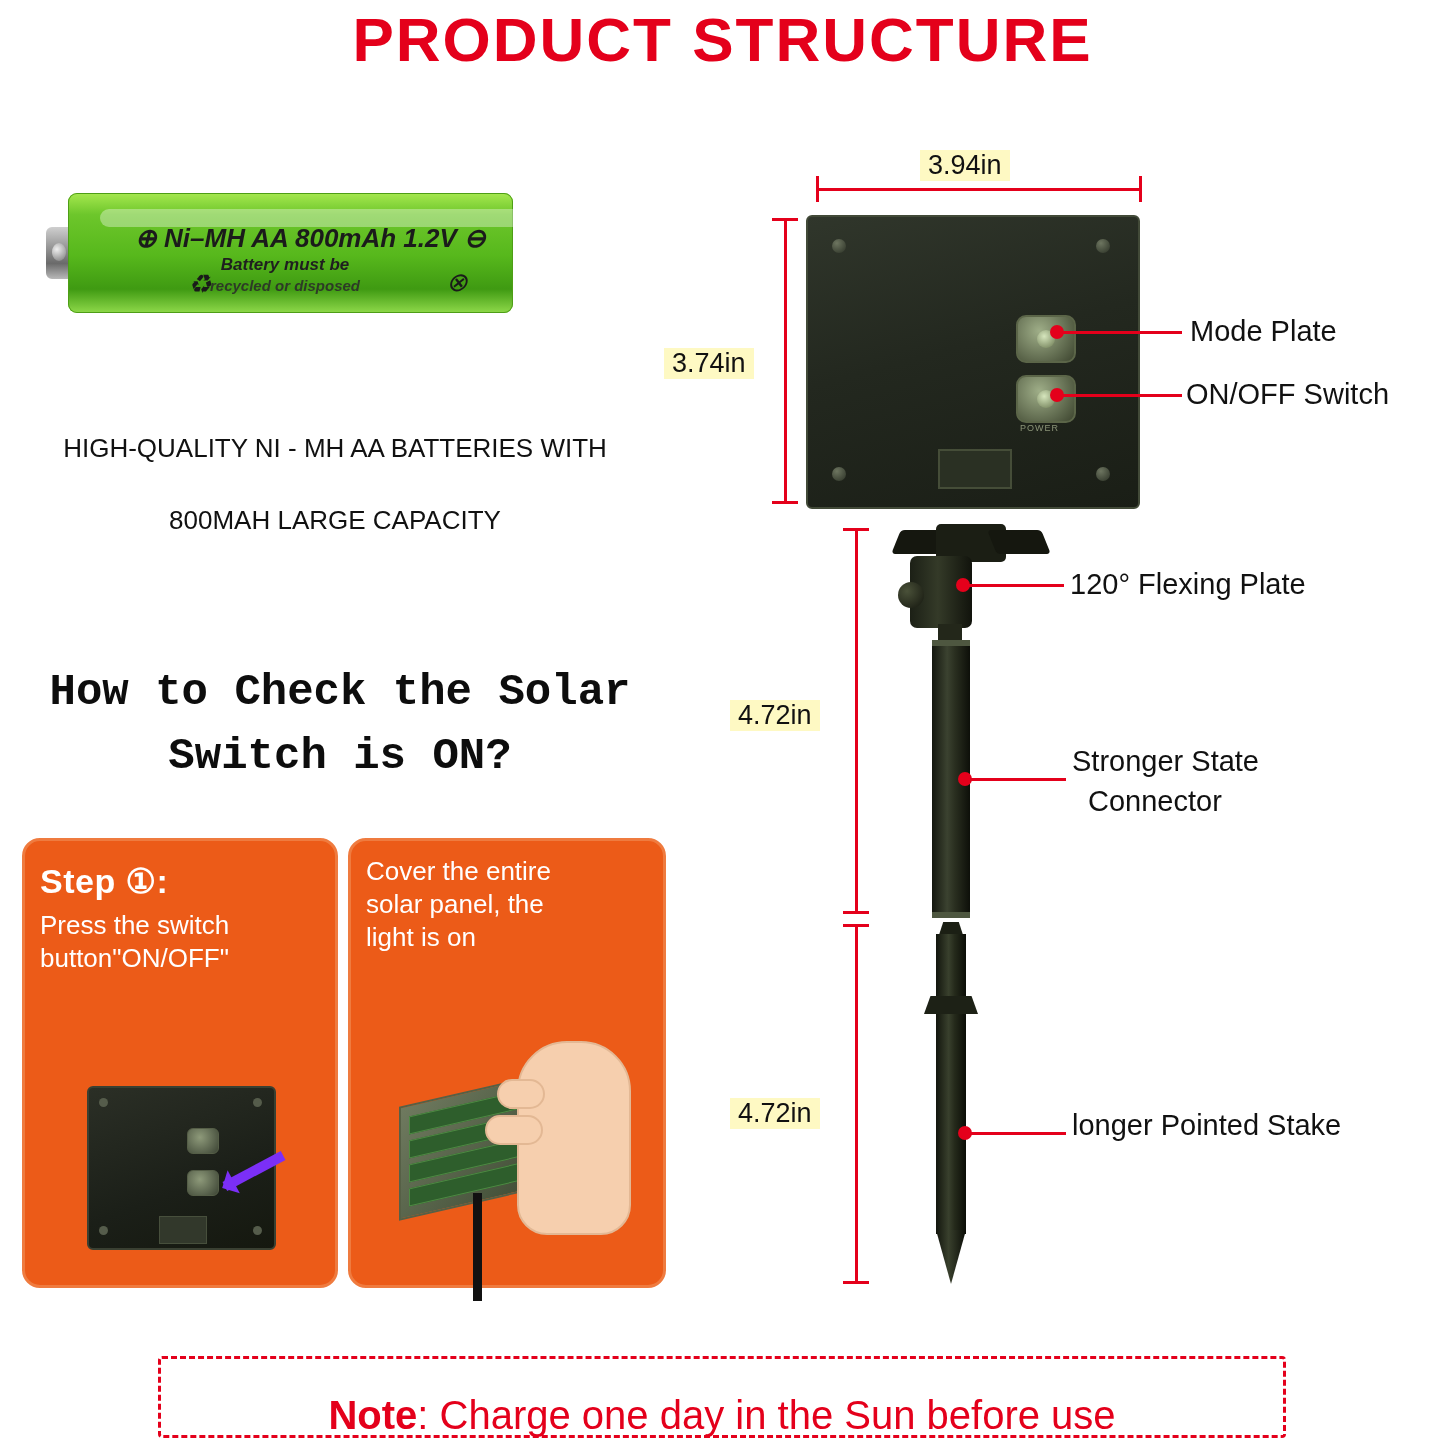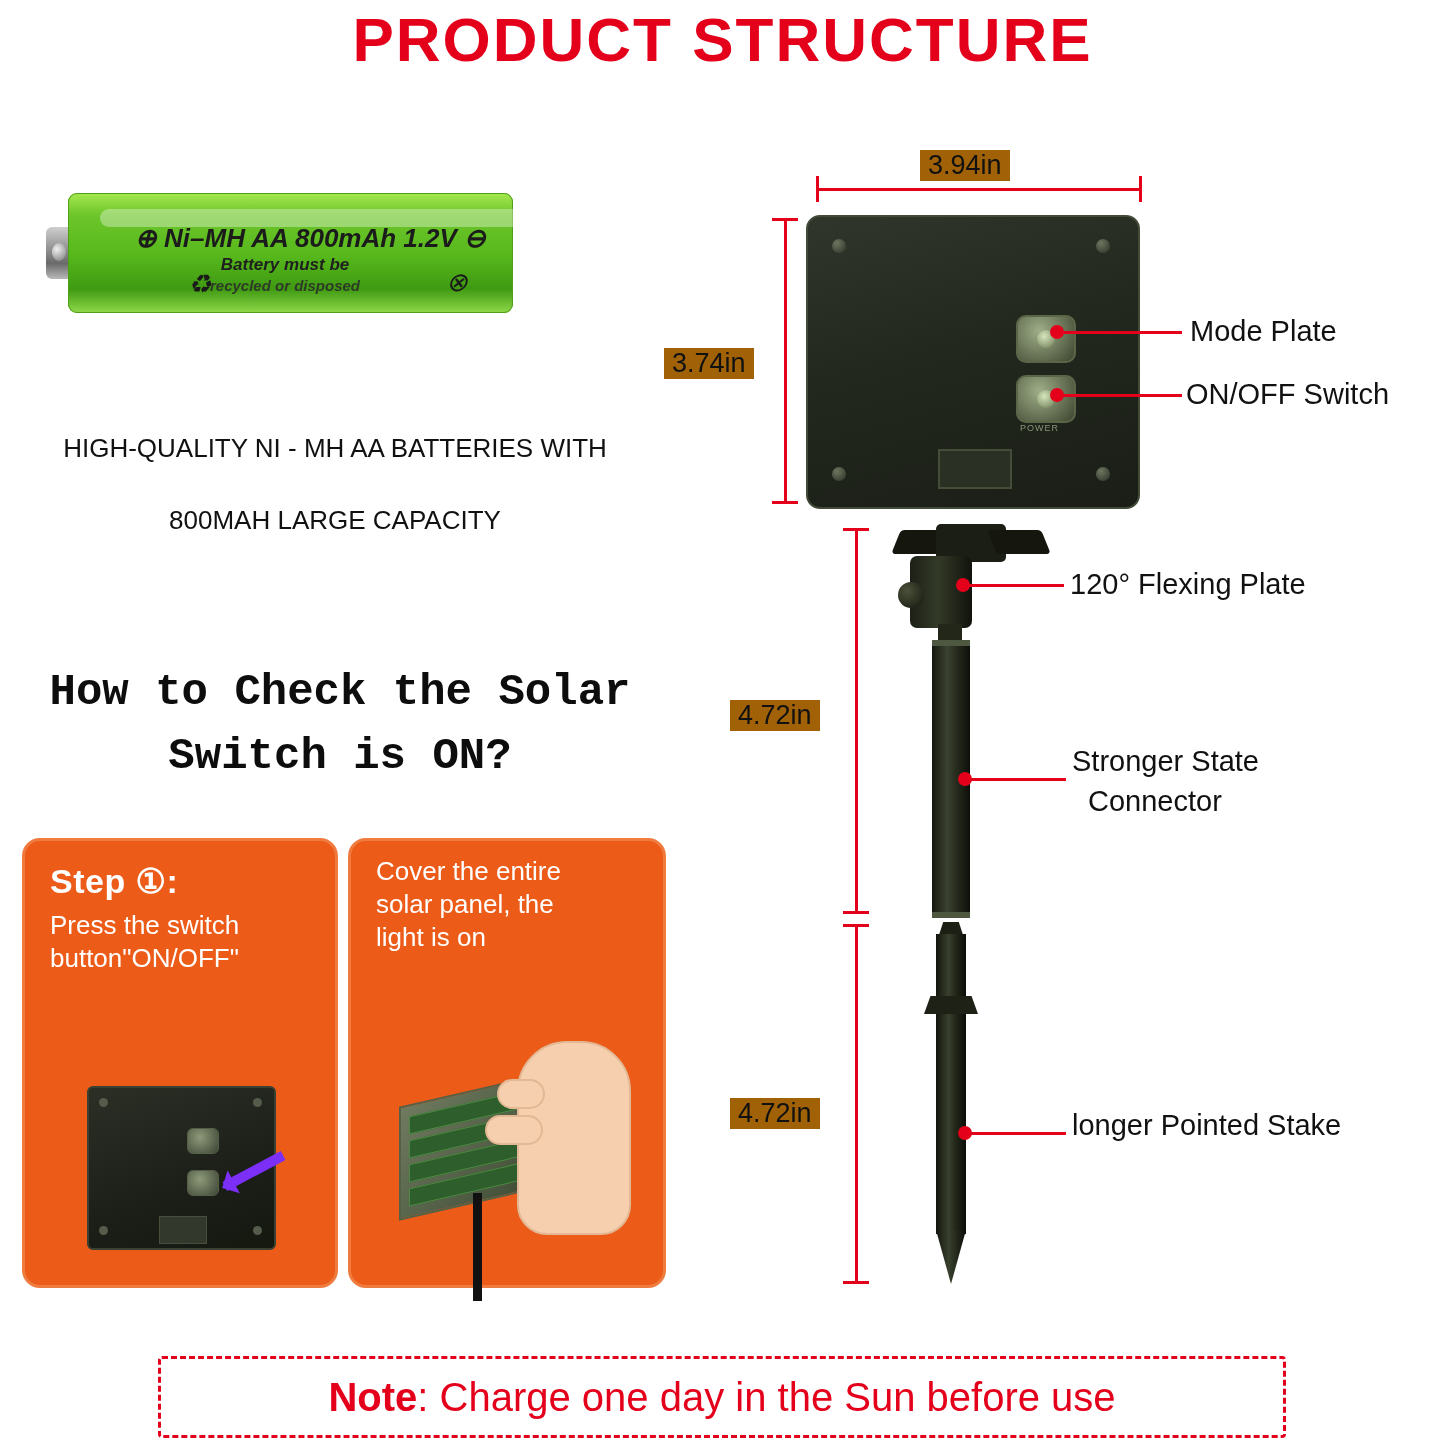--- a/index.html
+++ b/index.html
@@ -51,21 +51,21 @@
   #battery-caption{left:10px;top:412px;width:650px;text-align:center;
     font-size:26px;line-height:72px;color:#111;}
 
   
   #howto-heading{left:0px;top:660px;width:680px;text-align:center;
     font-size:44px;font-weight:bold;line-height:64px;color:#0d0d0d;font-family:Liberation Mono, monospace;}
 
   
   .step-card{
     background:#ec5b18;border:3px solid #ef7b3f;border-radius:18px;color:#fff;
-    box-sizing:border-box;padding:14px 21px;
+    box-sizing:border-box;padding:14px 11px;
   }
   #step1{left:22px;top:838px;width:316px;height:450px;}
   #step2{left:348px;top:838px;width:318px;height:450px;}
   .step-title{font-size:34px;font-weight:bold;letter-spacing:.5px;margin:6px 0 8px 4px;}
   .step-body{font-size:26px;line-height:33px;margin-left:4px;}
 
   
   .mini-panel{
     position:absolute;left:62px;top:245px;width:185px;height:160px;border-radius:6px;
     background:linear-gradient(160deg,#2b2f26,#1b1f18 60%,#15180f);
@@ -87,21 +87,21 @@
   .sp-cell{position:absolute;left:8px;width:132px;height:16px;background:#2e5e2c;border:1px solid #4e8a43;}
   .sp-pole{position:absolute;left:122px;top:352px;width:9px;height:108px;background:#111;}
   .hand{
     position:absolute;left:166px;top:200px;width:110px;height:190px;border-radius:50px 50px 30px 30px;
     background:#f6cfae;border:2px solid #e3b894;
   }
   .finger{position:absolute;background:#f6cfae;border:2px solid #e3b894;border-radius:20px;}
 
   
   #solar-panel{
-    left:806px;top:215px;width:330px;height:290px;border-radius:14px;
+    left:806px;top:215px;width:330px;height:290px;border-radius:6px;
     background:linear-gradient(165deg,#30362b 0%,#23281f 45%,#1a1e16 100%);
     border:2px solid #424a38;
   }
   .panel-screw{position:absolute;width:14px;height:14px;border-radius:50%;
     background:radial-gradient(circle at 35% 30%,#6d7560,#2b3125);}
   .panel-btn{position:absolute;width:56px;height:44px;border-radius:10px;
     background:radial-gradient(circle at 38% 32%,#9fae88,#3d452f);border:2px solid #5b6548;}
   .panel-btn:after{content:"";position:absolute;left:50%;top:50%;width:18px;height:18px;margin:-9px 0 0 -9px;
     border-radius:50%;background:radial-gradient(circle at 40% 35%,#d6e6bd,#68764f);}
   .panel-label{position:absolute;font-size:9px;color:#8b9478;letter-spacing:1px;}
@@ -128,34 +128,34 @@
     clip-path:polygon(0 100%,12% 0,88% 0,100% 100%);}
   .stake-cap{position:absolute;left:10px;top:-12px;width:26px;height:16px;background:#1b1f14;
     clip-path:polygon(0 100%,20% 0,80% 0,100% 100%);}
 
   
   .dim{background:#e4001b;position:absolute;}
   .dim-h{height:3px;}
   .dim-v{width:3px;}
   .tick-v{width:3px;height:26px;background:#e4001b;position:absolute;}
   .tick-h{height:3px;width:26px;background:#e4001b;position:absolute;}
-  .dim-label{position:absolute;font-size:27px;color:#111;background:#a16207;padding:0 8px;white-space:nowrap;}
+  .dim-label{position:absolute;font-size:27px;color:#111;background:#fef9c3;padding:0 8px;white-space:nowrap;}
 
   
   .callout-line{position:absolute;height:3px;background:#e4001b;}
   .callout-dot{position:absolute;width:14px;height:14px;border-radius:50%;background:#e4001b;}
   .callout-text{position:absolute;font-size:29px;color:#111;white-space:nowrap;line-height:38px;}
 
   
   #note-box{
     left:158px;top:1356px;width:1128px;height:82px;
     border:3px dashed #e4001b;border-radius:4px;box-sizing:border-box;
   }
   #note-text{left:158px;top:1356px;width:1128px;height:82px;
-    display:flex;align-items:center;justify-content:center;
+    display:flex;align-items:flex-end;justify-content:center;
     font-size:40px;color:#e4001b;white-space:nowrap;}
   #note-text b{font-weight:bold;}
 </style>
 </head>
 <body>
 
 <div class="abs" id="title">PRODUCT STRUCTURE</div>
 
 <div class="abs" id="battery-wrap">
   <div class="bat-cap"></div>

